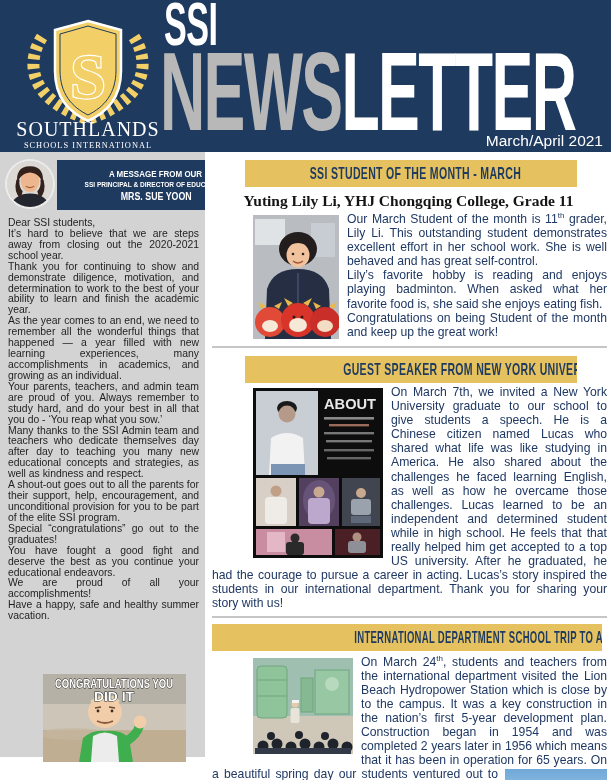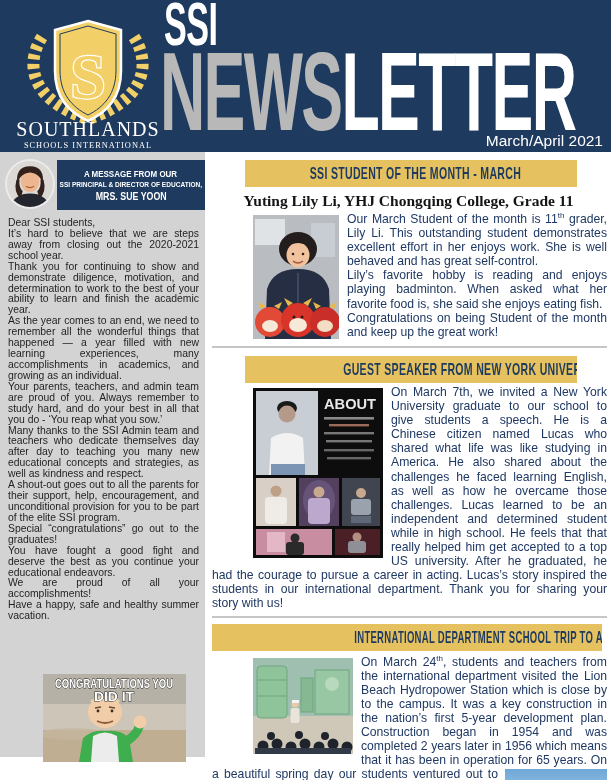--- a/index.html
+++ b/index.html
@@ -17,21 +17,21 @@
   .title-news .cond{transform:scaleX(.56);transform-origin:left top;letter-spacing:-3px;}
   .news-part{color:#b8b8b8;} .letter-part{color:#ffffff;}
   .issue-date{position:absolute;right:8px;bottom:2px;color:#fff;font-size:15.5px;}
 
   
   .sidebar{position:absolute;left:0;top:152px;width:205px;height:605px;background:#d3d3d3;}
   .avatar{position:absolute;left:7px;top:9px;width:46px;height:46px;border-radius:50%;
           overflow:hidden;box-shadow:0 0 0 2px #ececec;}
   .msg-box{position:absolute;left:57px;top:8px;width:148px;height:50px;background:#1e3a5f;
            color:#fff;display:flex;flex-direction:column;justify-content:center;align-items:center;
-           gap:1px;text-align:center;font-weight:bold;}
+           gap:1px;text-align:center;font-weight:bold;padding-left:25px;}
   .msg-box .m1{font-size:9.5px;} .msg-box .m2{font-size:7.8px;} .msg-box .m3{font-size:10.5px;}
   .msg-box .cond{transform:scaleX(.84);transform-origin:center;}
   .letter-text{position:absolute;left:8px;top:66px;width:191px;max-height:448px;overflow:hidden;
                color:#1f1f1f;font-size:10.4px;line-height:1.05;text-align:justify;}
   .letter-text p{margin:0;}
   .meme{position:absolute;left:35px;top:514px;width:143px;height:88px;margin:8px;}
 
   
   .main{position:absolute;left:205px;top:152px;width:406px;height:605px;background:#fff;}
   .banner{height:27px;line-height:27px;background:#e5c25f;color:#1e3a5f;text-align:right;
@@ -173,21 +173,21 @@
                 <circle cx="49" cy="102" r="1.5" fill="#2a1a12"></circle>
               <path d="M35 91 L31 83 L40 88 Z" fill="#e8b84a"></path>
                 <path d="M55 91 L59 83 L50 88 Z" fill="#e8b84a"></path>
               <circle cx="72" cy="107" r="15" fill="#c92f28"></circle>
               <ellipse cx="72" cy="111" rx="8" ry="6" fill="#f3ddc4"></ellipse>
               <path d="M63 94 L60 87 L68 91 Z" fill="#e8b84a"></path>
                 <path d="M81 94 L84 87 L76 91 Z" fill="#e8b84a"></path>
             </g>
           </svg>
         </span>
-        <p><span>Our March Student of the month is 11</span><sup>th</sup><span> grader, Lily Li. This outstanding student demonstrates excellent effort in her enjoys work. She is well behaved and has great self-control.</span></p>
+        <p><span>Our March Student of the month is 11</span><sup>th</sup><span> grader, Lily Li. This outstanding student demonstrates excellent effort in her school work. She is well behaved and has great self-control.</span></p>
         <p>Lily’s favorite hobby is reading and enjoys playing badminton. When asked what her favorite food is, she said she enjoys eating fish.</p>
         <p>Congratulations on being Student of the month and keep up the great work!</p>
       </div>
     </section>
 
     <hr class="div">
 
     <section>
       <div class="banner b2">
         <span class="cond">GUEST SPEAKER FROM NEW YORK UNIVERSITY ALUMNUS</span>

